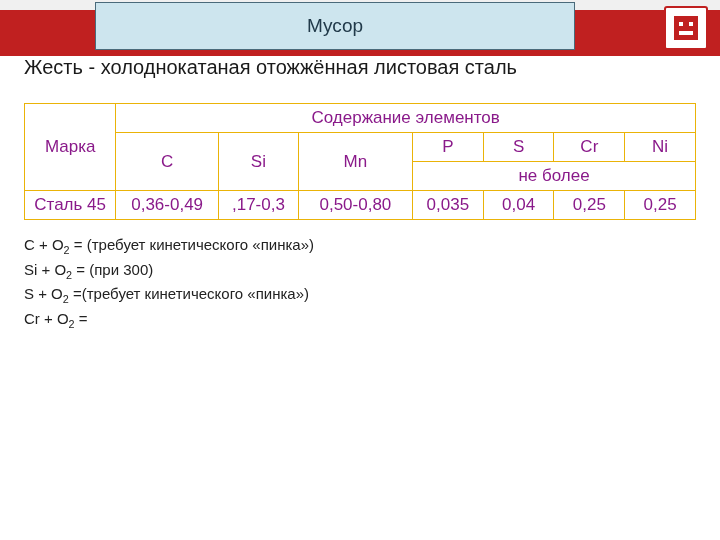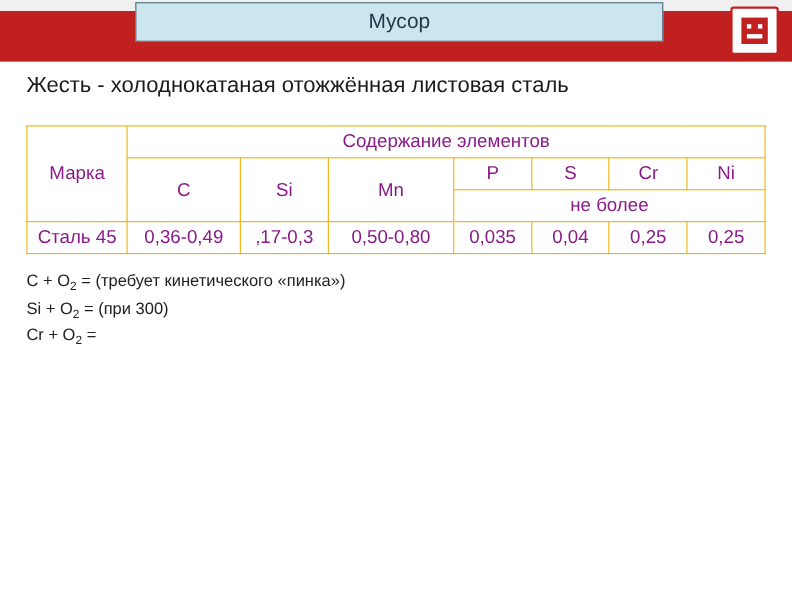--- a/index.html
+++ b/index.html
@@ -22,29 +22,28 @@
     left: 0;
     right: 0;
     height: 46px;
     background: #c02020;
   }
   .title-box {
     position: absolute;
     top: 2px;
     left: 95px;
     width: 480px;
-    height: 36px;
+    height: 48px;
     background: #cde5ee;
     border: 1px solid #4a6a7a;
     display: flex;
     align-items: center;
     justify-content: center;
     color: #213a4a;
     font-size: 19px;
-    margin-left: 28px;
   }
   .corner-icon {
     position: absolute;
     top: 6px;
     right: 12px;
     width: 44px;
     height: 44px;
     background: #fff;
     border: 2px solid #c02020;
     border-radius: 3px;
@@ -72,21 +71,21 @@
   }
   .corner-icon .eye.l { left: 5px; }
   .corner-icon .eye.r { right: 5px; }
   .corner-icon .mouth {
     position: absolute;
     bottom: 5px; left: 5px; right: 5px;
     height: 4px;
     background: #fff;
   }
   .content {
-    padding: 11px 24px 0 24px;
+    padding: 0 24px 0 24px;
   }
   .heading {
     font-size: 20px;
     color: #1a1a1a;
     margin-bottom: 24px;
   }
   table.steel {
     border-collapse: collapse;
     width: 100%;
     font-size: 17px;
@@ -161,16 +160,17 @@
       <td>0,04</td>
       <td>0,25</td>
       <td>0,25</td>
     </tr>
   </tbody>
     </table>
 
   <div class="reactions">
       <div class="row"><span>C</span> + O<sub>2</sub> = <span>(требует кинетического «пинка»)</span></div>
       <div class="row"><span>Si</span> + O<sub>2</sub> = <span>(при 300)</span></div>
+      <div class="row"><span>S</span> + O<sub>2</sub> =<span>(требует кинетического «пинка»)</span></div>
       <div class="row"><span>Cr</span> + O<sub>2</sub> =</div>
     </div>
 
 </div>
 
 </body></html>

